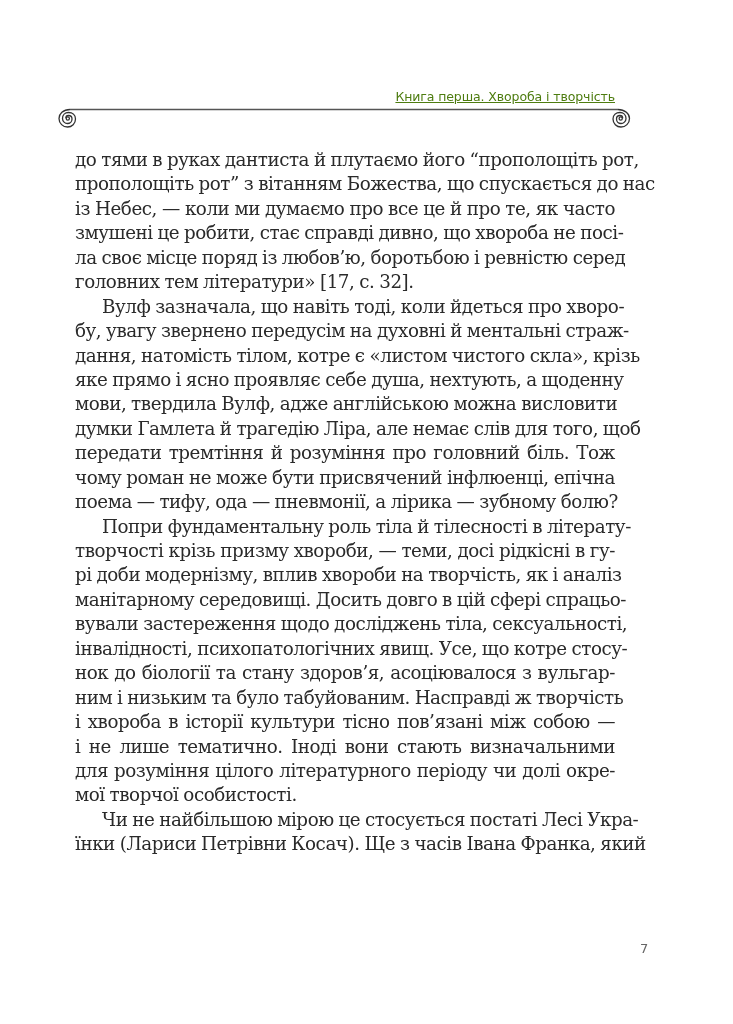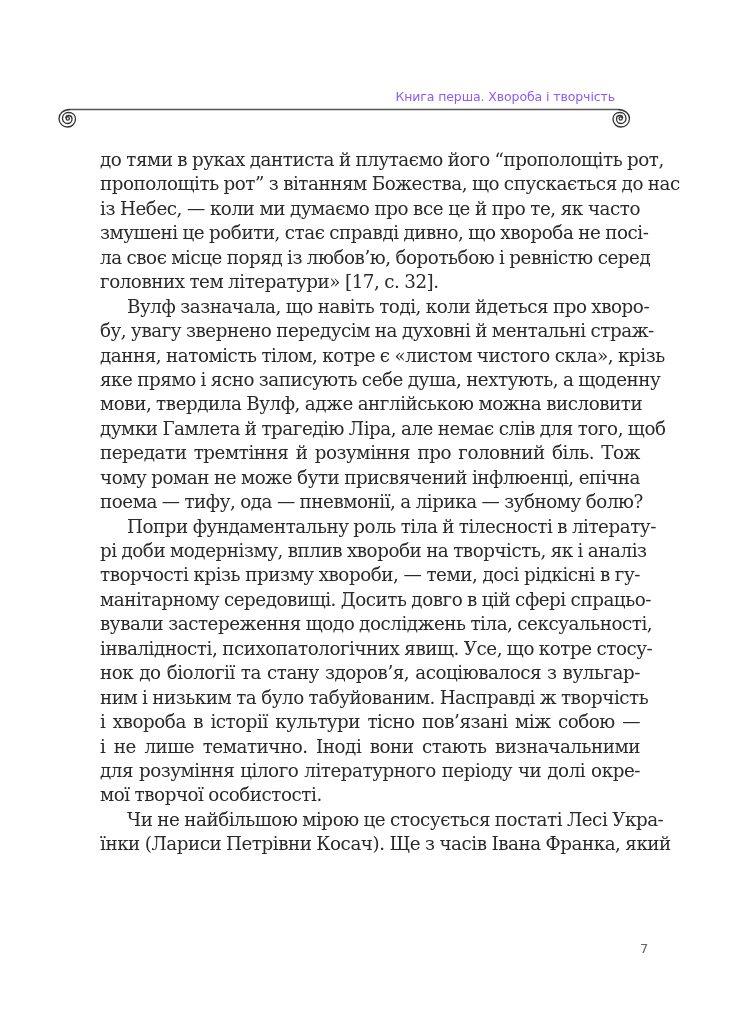--- a/index.html
+++ b/index.html
@@ -1,29 +1,29 @@
 <!DOCTYPE html>
 <html><head>
 <meta charset="utf-8">
 <style>
   html, body { margin: 0; padding: 0; background: #ffffff; }
   body { width: 733px; height: 1024px; position: relative; overflow: hidden; }
   .page { position: absolute; left: 0; top: 0; width: 733px; height: 1024px; background: #ffffff; }
 
   .running-head {
     position: absolute; top: 89px; right: 118px;
-    font-family: "DejaVu Sans", sans-serif; font-size: 12.5px; color: #8b5cf6;
-    letter-spacing: -0.1px; white-space: nowrap;
+    font-family: "DejaVu Sans", sans-serif; font-size: 12.5px; color: #4d7c0f;
+    letter-spacing: -0.1px; white-space: nowrap; text-decoration: underline;
   }
   .header-rule { position: absolute; left: 0; top: 0; width: 733px; height: 140px; }
 
   .body-text {
     position: absolute; left: 75px; top: 148px; width: 540px;
     font-family: "DejaVu Serif", serif; font-size: 18.3px; line-height: 24.45px;
-    color: #2a2a2a; text-align: justify; letter-spacing: -0.45px; word-spacing: -0.5px; margin-left: 25px;
+    color: #2a2a2a; text-align: justify; letter-spacing: -0.45px; word-spacing: -0.5px;
   }
   .line { display: block; white-space: nowrap; text-align-last: justify; text-align: justify; height: 24.45px; }
   .line.last { text-align-last: left; }
   .line.indent { padding-left: 27px; }
 
   .folio {
     position: absolute; left: 640px; top: 941px;
     font-family: "DejaVu Sans", sans-serif; font-size: 13px; color: #666666;
   }
 </style>
@@ -54,31 +54,31 @@
       <span class="line">прополощіть рот” з вітанням Божества, що спускається до нас</span>
       <span class="line">із Небес, — коли ми думаємо про все це й про те, як часто</span>
       <span class="line">змушені це робити, стає справді дивно, що хвороба не посі-</span>
       <span class="line">ла своє місце поряд із любов’ю, боротьбою і ревністю серед</span>
       <span class="line last">головних тем літератури» [17, с. 32].</span>
     </div>
     <div>
       <span class="line indent">Вулф зазначала, що навіть тоді, коли йдеться про хворо-</span>
       <span class="line">бу, увагу звернено передусім на духовні й ментальні страж-</span>
       <span class="line">дання, натомість тілом, котре є «листом чистого скла», крізь</span>
-      <span class="line">яке прямо і ясно записують себе душа, нехтують, а щоденну</span>
+      <span class="line">яке прямо і ясно проявляє себе душа, нехтують, а щоденну</span>
       <span class="line">мови, твердила Вулф, адже англійською можна висловити</span>
       <span class="line">думки Гамлета й трагедію Ліра, але немає слів для того, щоб</span>
       <span class="line">передати тремтіння й розуміння про головний біль. Тож</span>
       <span class="line">чому роман не може бути присвячений інфлюенці, епічна</span>
       <span class="line">поема — тифу, ода — пневмонії, а лірика — зубному болю?</span>
     </div>
     <div>
       <span class="line indent">Попри фундаментальну роль тіла й тілесності в літерату-</span>
+      <span class="line">творчості крізь призму хвороби, — теми, досі рідкісні в гу-</span>
       <span class="line">рі доби модернізму, вплив хвороби на творчість, як і аналіз</span>
-      <span class="line">творчості крізь призму хвороби, — теми, досі рідкісні в гу-</span>
       <span class="line">манітарному середовищі. Досить довго в цій сфері спрацьо-</span>
       <span class="line">вували застереження щодо досліджень тіла, сексуальності,</span>
       <span class="line">інвалідності, психопатологічних явищ. Усе, що котре стосу-</span>
       <span class="line">нок до біології та стану здоров’я, асоціювалося з вульгар-</span>
       <span class="line">ним і низьким та було табуйованим. Насправді ж творчість</span>
       <span class="line">і хвороба в історії культури тісно пов’язані між собою —</span>
       <span class="line">і не лише тематично. Іноді вони стають визначальними</span>
       <span class="line">для розуміння цілого літературного періоду чи долі окре-</span>
       <span class="line last">мої творчої особистості.</span>
     </div>

